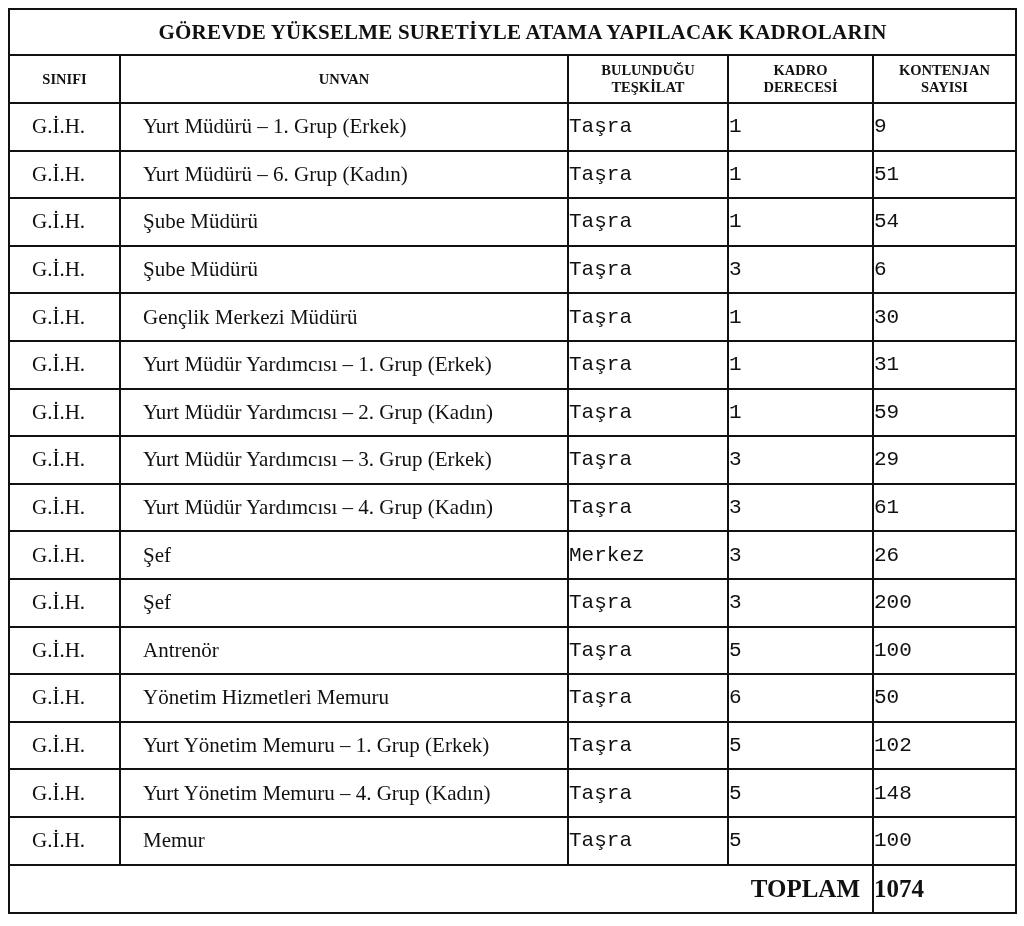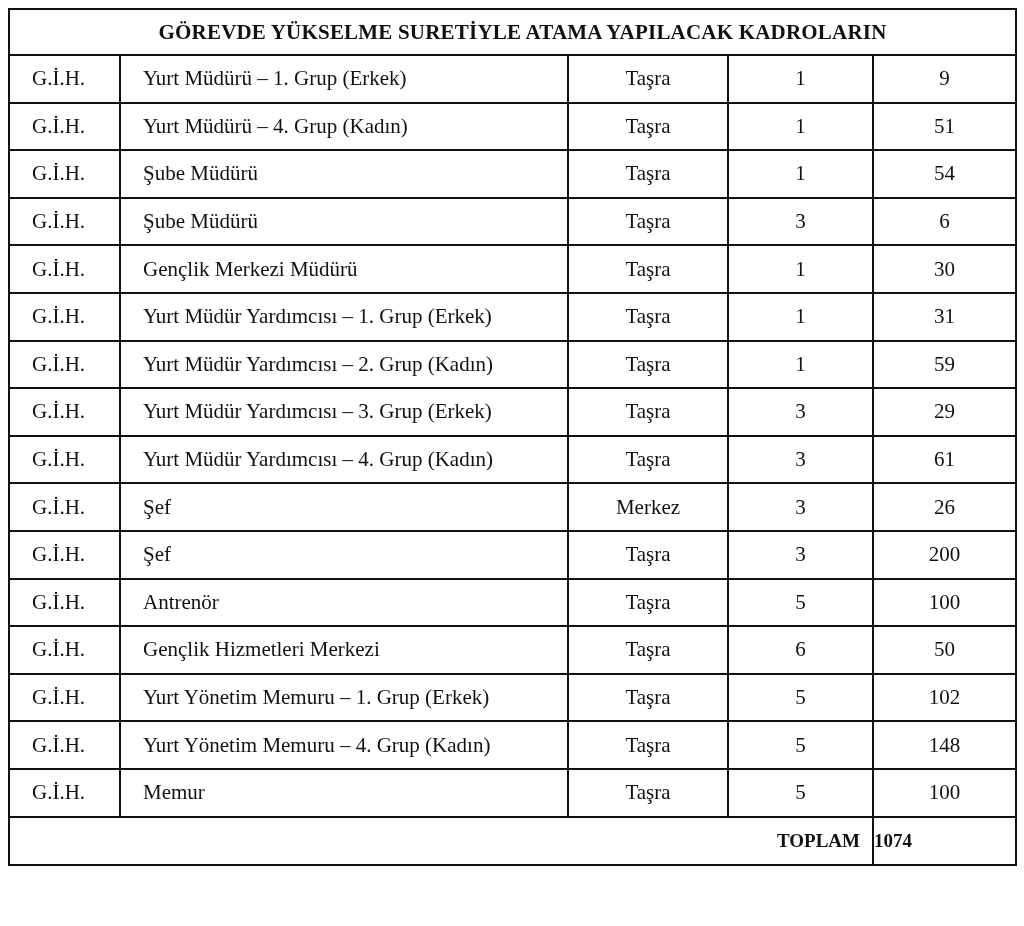--- a/index.html
+++ b/index.html
@@ -6,52 +6,59 @@
   body { width: 1024px; height: 926px; position: relative; overflow: hidden;
          font-family: "Liberation Serif", "DejaVu Serif", serif; color: #111; }
   table { position: absolute; left: 8px; top: 8px; width: 1007px;
           border-collapse: collapse; table-layout: fixed; }
   td, th { border: 2.5px solid #111; padding: 0; }
   .title { height: 44px; text-align: center; font-weight: bold; font-size: 21px; letter-spacing: 0.2px; padding-left: 20px; }
   thead tr.hdr th { height: 46px; font-weight: bold; font-size: 14.5px; line-height: 17px; text-align: center; }
   tbody td { height: 45.6px; font-size: 21px; }
   td.c1 { padding-left: 22px; border-radius: 12px; }
   td.c2 { padding-left: 22px; }
-  td.c3, td.c4, td.c5 { text-align: center; }
-  tr.total td { height: 46px; font-weight: bold; font-size: 19px; }
+  td.c3, td.c4, td.c5 { text-align: left; font-family: Liberation Mono, monospace; }
+  tr.total td { height: 46px; font-weight: bold; font-size: 25px; }
   tr.total td.lbl { text-align: right; padding-right: 12px; }
   tr.total td.val { text-align: left; }
 </style>
 </head>
 <body>
 
 <table>
   <colgroup>
     <col style="width:111px">
       <col style="width:448px">
       <col style="width:160px">
       <col style="width:145px">
       <col style="width:143px">
   </colgroup>
   <thead>
     <tr>
       <th colspan="5" class="title">GÖREVDE YÜKSELME SURETİYLE ATAMA YAPILACAK KADROLARIN</th>
     </tr>
+    <tr class="hdr">
+      <th><span>SINIFI</span></th>
+      <th><span>UNVAN</span></th>
+      <th><span>BULUNDUĞU</span><br><span>TEŞKİLAT</span></th>
+      <th><span>KADRO</span><br><span>DERECESİ</span></th>
+      <th><span>KONTENJAN</span><br><span>SAYISI</span></th>
+    </tr>
   </thead>
   <tbody id="rows">
       <tr>
         <td class="c1">G.İ.H.</td>
         <td class="c2">Yurt Müdürü – 1. Grup (Erkek)</td>
         <td class="c3">Taşra</td>
         <td class="c4">1</td>
         <td class="c5">9</td>
       </tr>
       <tr>
         <td class="c1">G.İ.H.</td>
-        <td class="c2">Yurt Müdürü – 4. Grup (Kadın)</td>
+        <td class="c2">Yurt Müdürü – 6. Grup (Kadın)</td>
         <td class="c3">Taşra</td>
         <td class="c4">1</td>
         <td class="c5">51</td>
       </tr>
       <tr>
         <td class="c1">G.İ.H.</td>
         <td class="c2">Şube Müdürü</td>
         <td class="c3">Taşra</td>
         <td class="c4">1</td>
         <td class="c5">54</td>
@@ -114,21 +121,21 @@
       </tr>
       <tr>
         <td class="c1">G.İ.H.</td>
         <td class="c2">Antrenör</td>
         <td class="c3">Taşra</td>
         <td class="c4">5</td>
         <td class="c5">100</td>
       </tr>
       <tr>
         <td class="c1">G.İ.H.</td>
-        <td class="c2">Gençlik Hizmetleri Merkezi</td>
+        <td class="c2">Yönetim Hizmetleri Memuru</td>
         <td class="c3">Taşra</td>
         <td class="c4">6</td>
         <td class="c5">50</td>
       </tr>
       <tr>
         <td class="c1">G.İ.H.</td>
         <td class="c2">Yurt Yönetim Memuru – 1. Grup (Erkek)</td>
         <td class="c3">Taşra</td>
         <td class="c4">5</td>
         <td class="c5">102</td>

